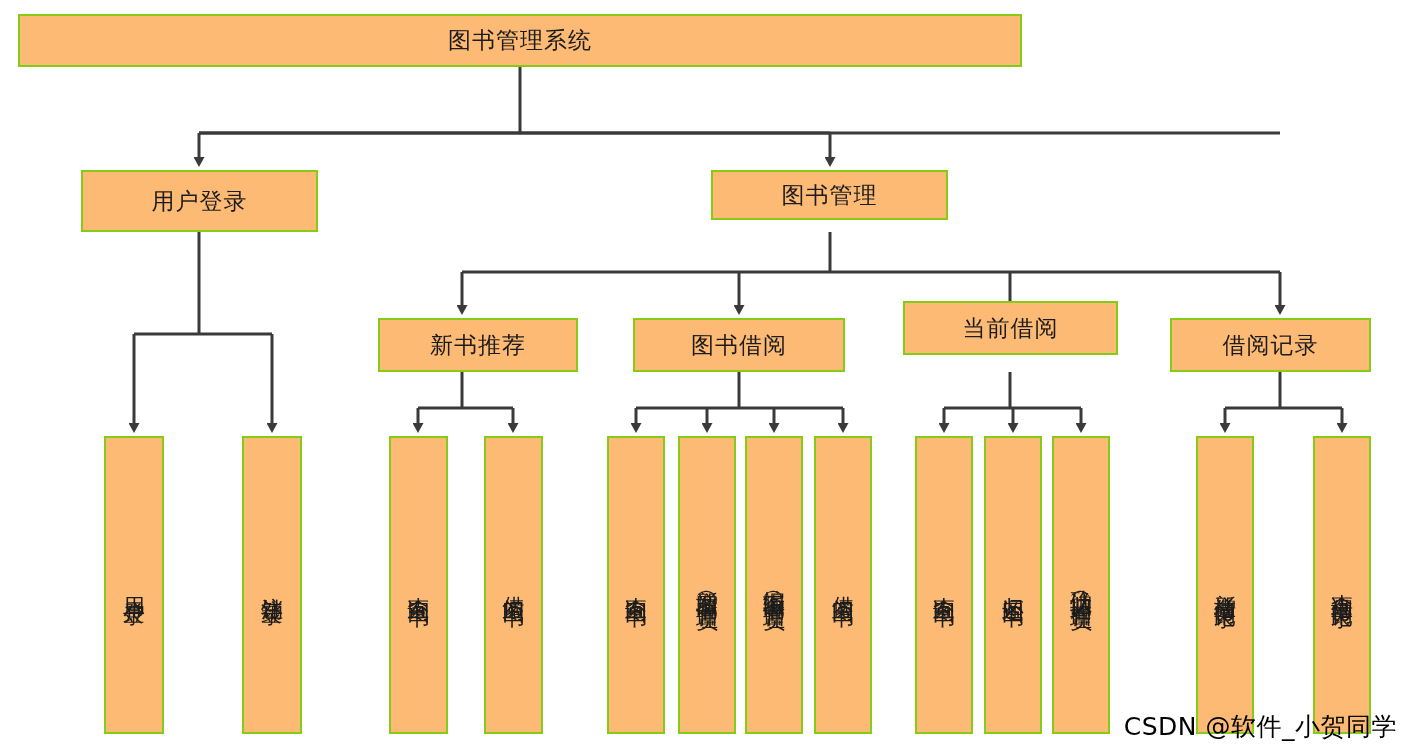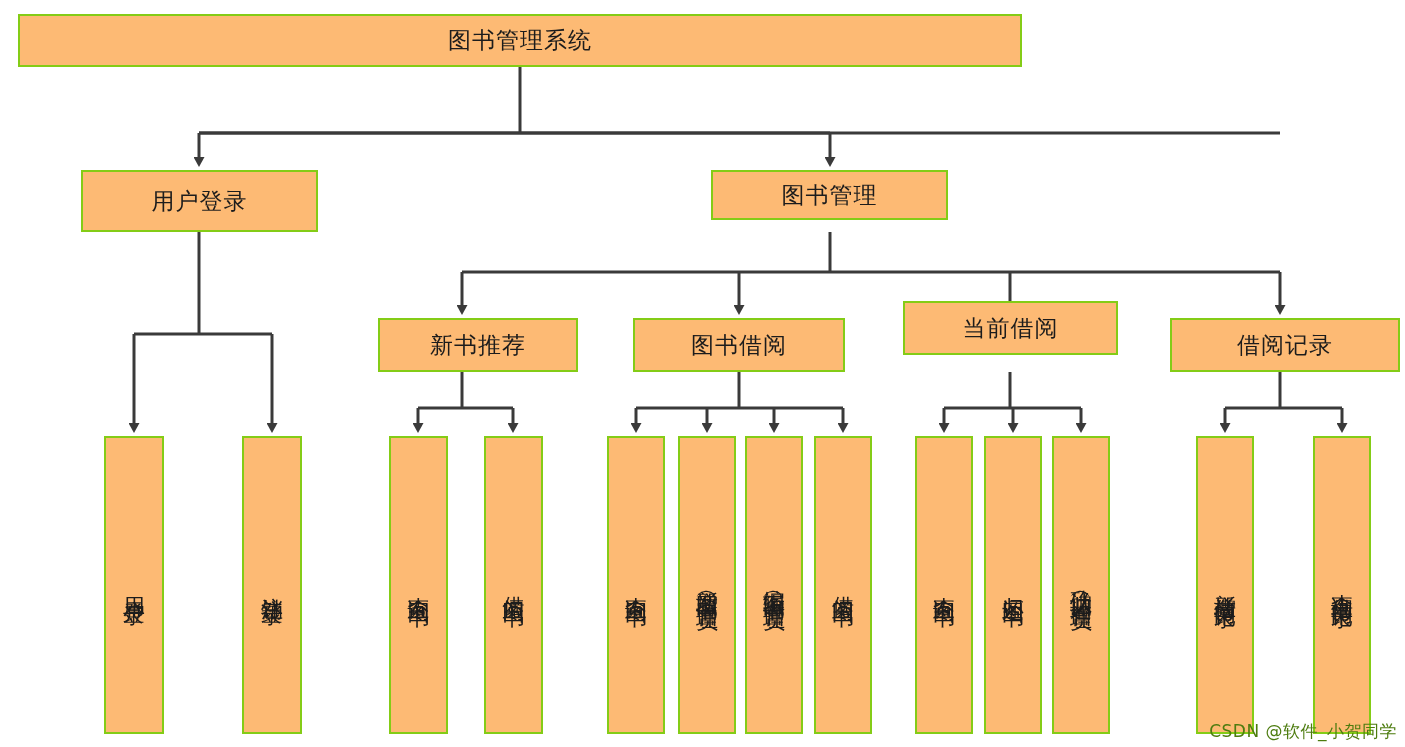--- a/index.html
+++ b/index.html
@@ -60,22 +60,22 @@
     text-orientation: upright;
     font-size: 22px;
     letter-spacing: 3px;
     line-height: 1;
     white-space: nowrap;
   }
   #watermark {
     position: absolute;
     right: 8px;
     bottom: 4px;
-    font-size: 17px;
-    color: #4d7c0f;
+    font-size: 25px;
+    color: #000000;
     letter-spacing: 0.5px;
     z-index: 5;
     white-space: nowrap;
     font-family: "DejaVu Sans", "Liberation Sans", sans-serif;
   }
 </style>
 </head>
 <body>
 
 <div id="canvas">
@@ -146,21 +146,21 @@
 
   <div class="node h-node" style="left:362px; top:318px; width:200px; height:54px;margin-left:16px;">
     <span class="node-label">新书推荐</span>
   </div>
   <div class="node h-node" style="left:633px; top:318px; width:212px; height:54px;">
     <span class="node-label">图书借阅</span>
   </div>
   <div class="node h-node" style="left:903px; top:301px; width:215px; height:54px;">
     <span class="node-label">当前借阅</span>
   </div>
-  <div class="node h-node" style="left:1170px; top:318px; width:230px; height:54px;">
+  <div class="node h-node" style="left:1170px; top:318px; width:201px; height:54px;">
     <span class="node-label">借阅记录</span>
   </div>
 
   <div class="node v-node" style="left:104px; top:436px; width:60px; height:298px;">
     <span class="node-label">用户登录</span>
   </div>
   <div class="node v-node" style="left:242px; top:436px; width:60px; height:298px;">
     <span class="node-label">注销登录</span>
   </div>
 

